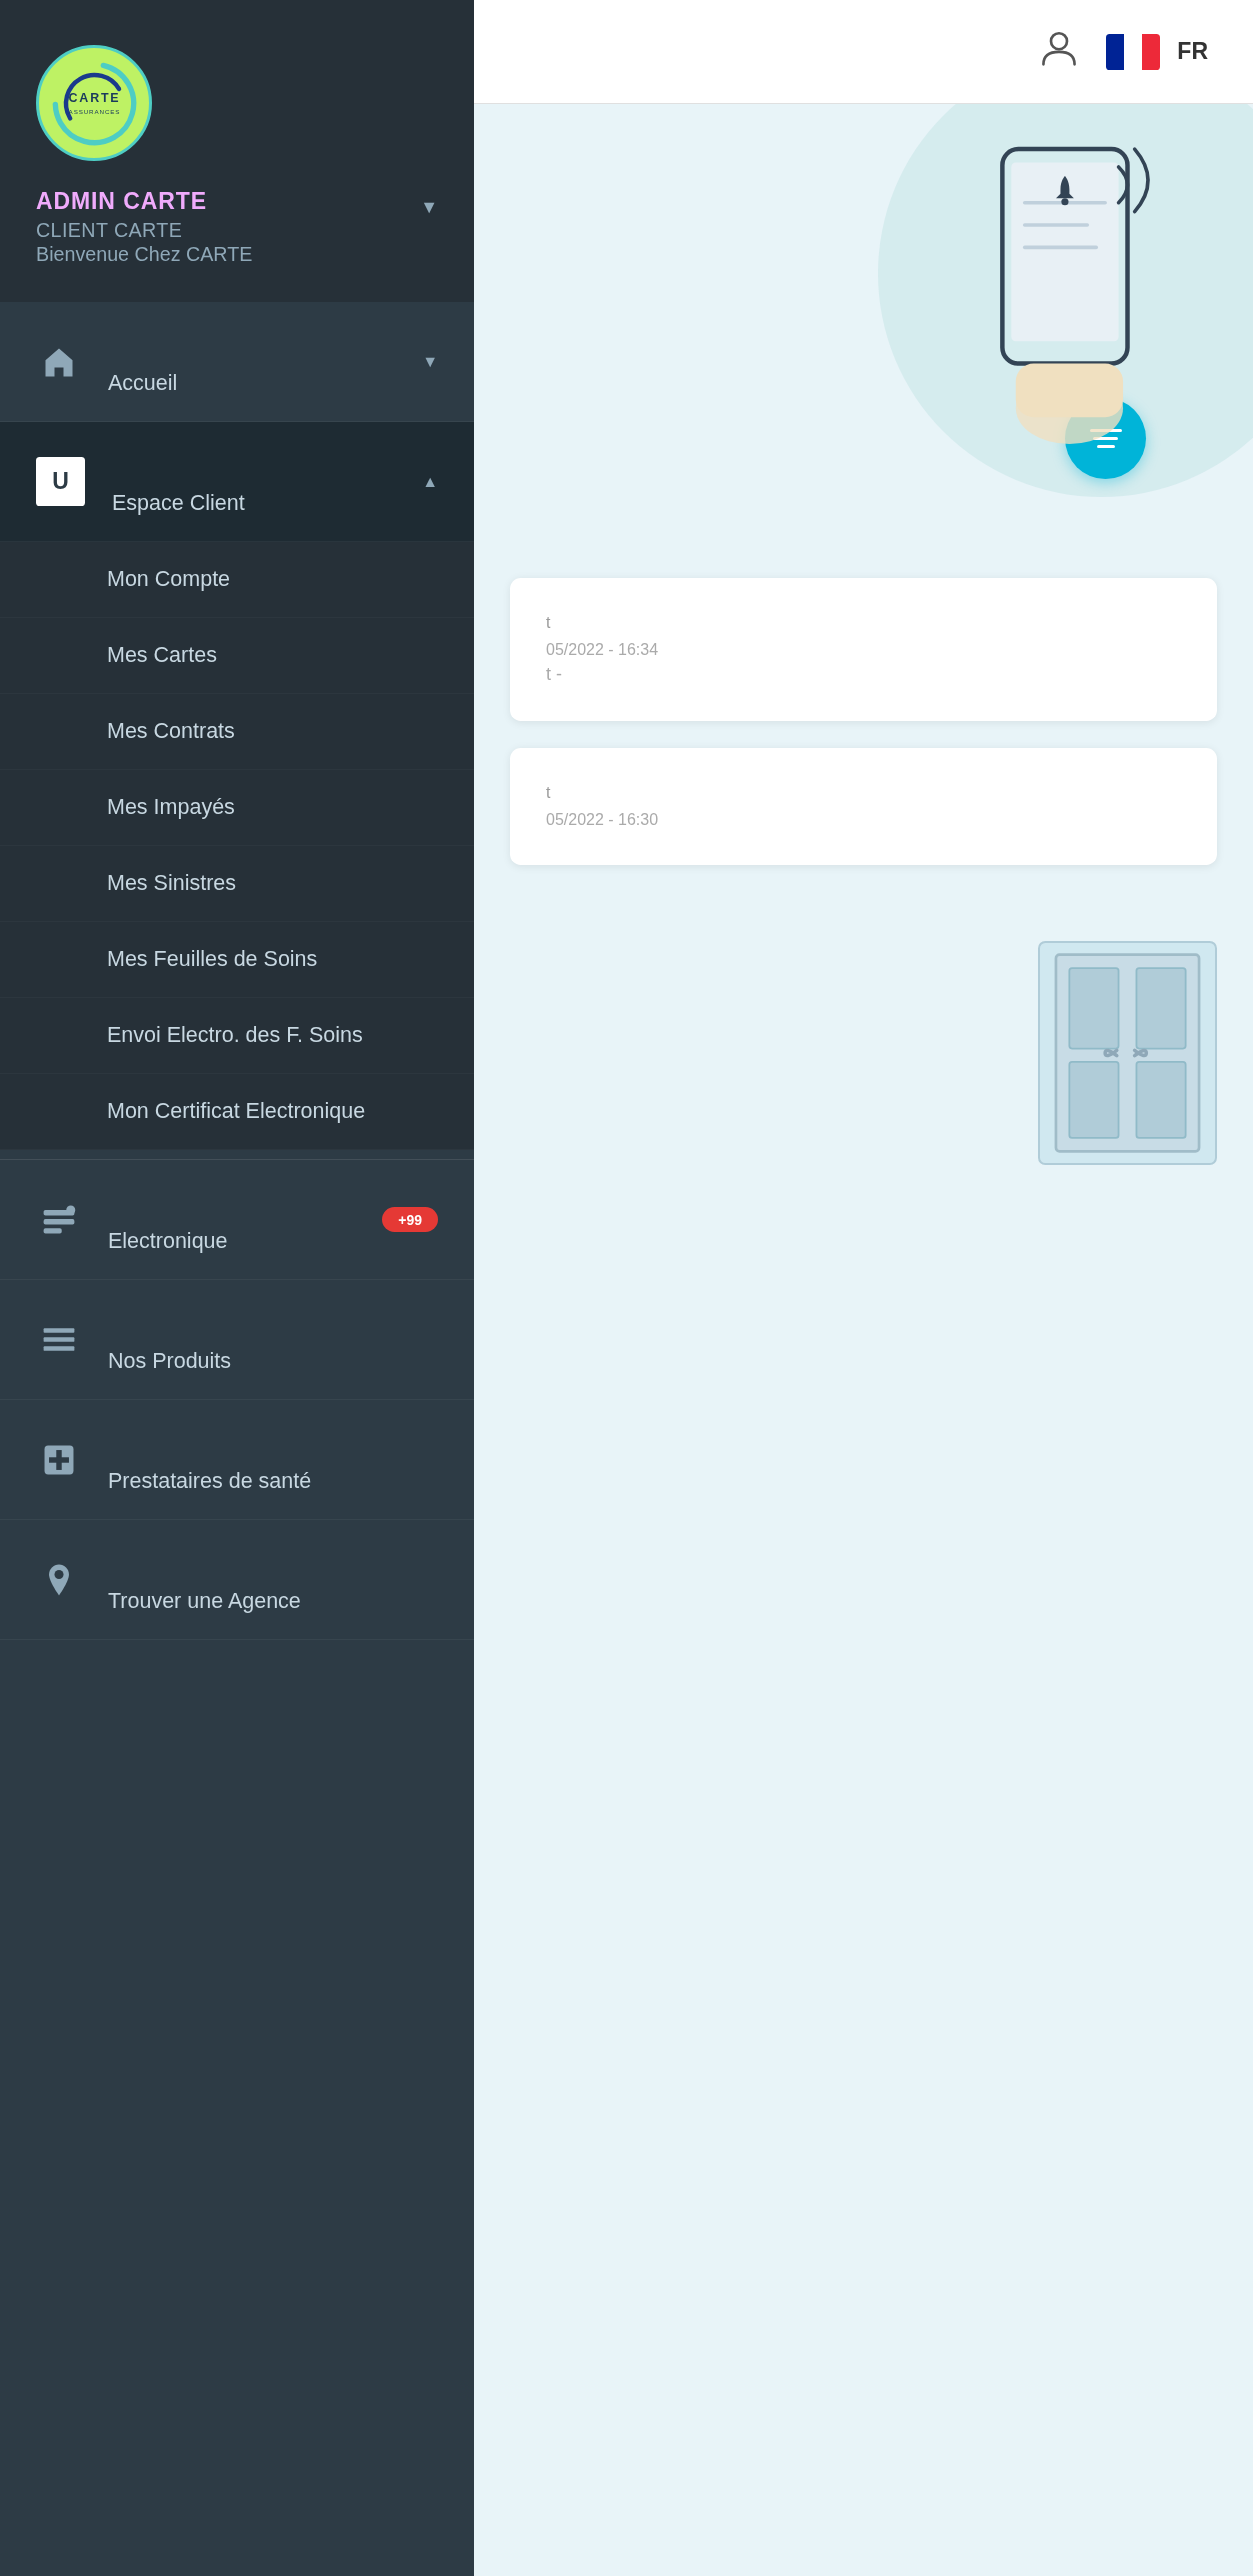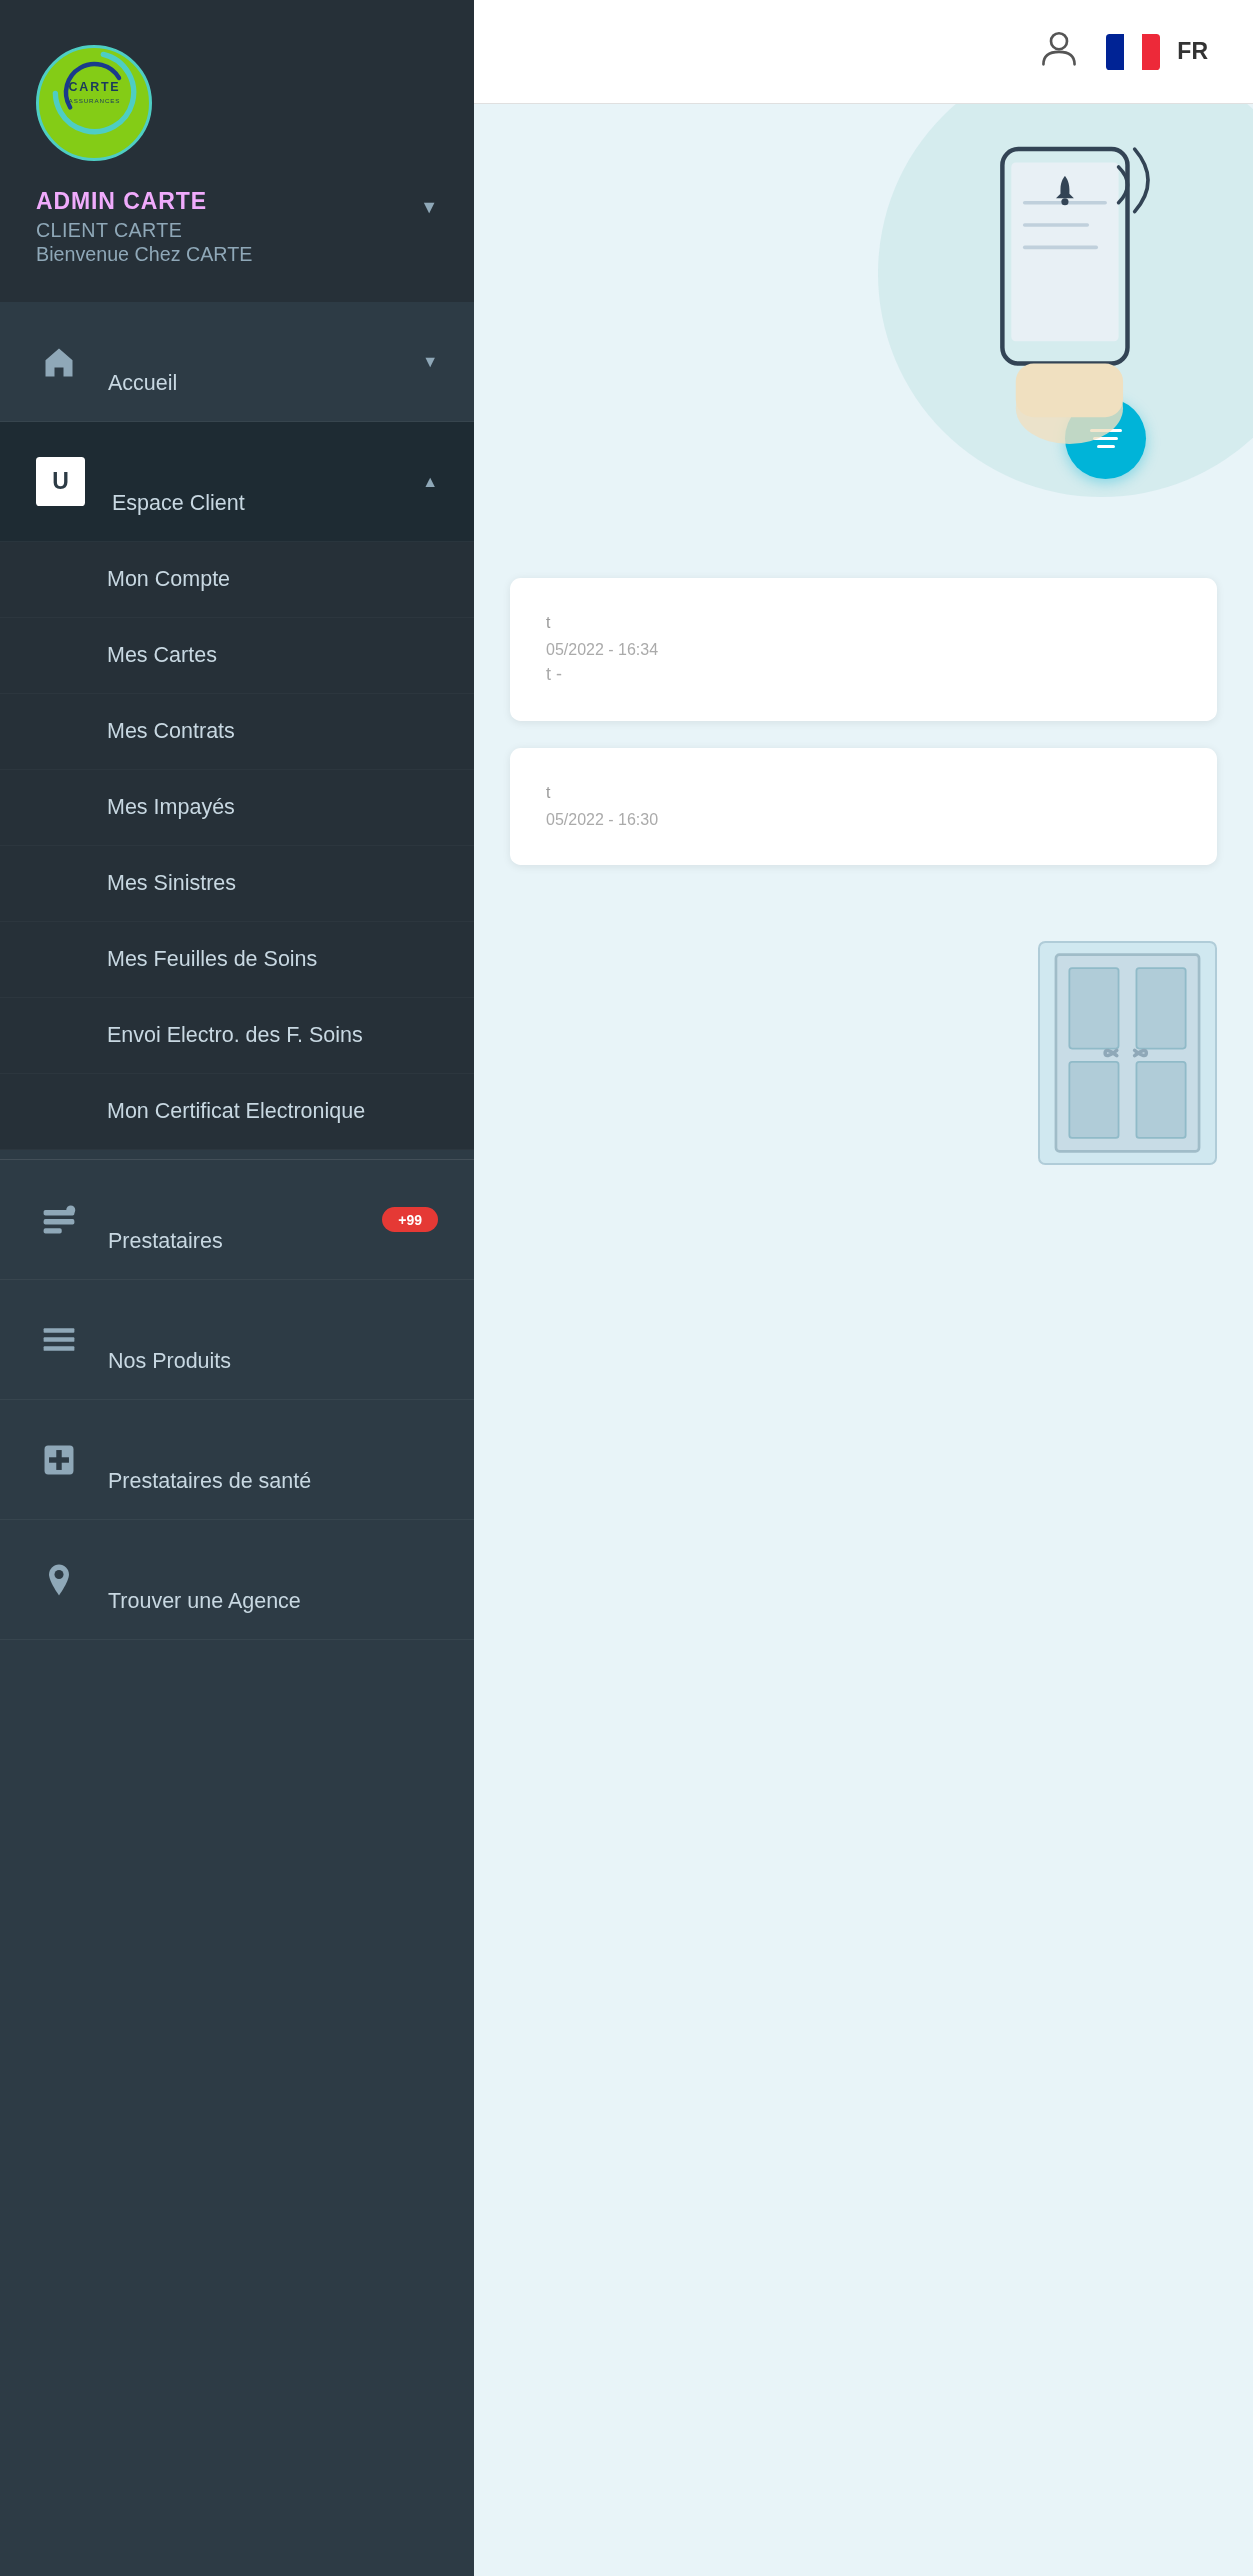--- a/index.html
+++ b/index.html
@@ -36,22 +36,23 @@
       padding: 45px 36px 36px 36px;
       display: flex;
       flex-direction: column;
       align-items: flex-start;
     }
 
     .logo-container {
       width: 116px;
       height: 116px;
       border-radius: 50%;
-      background: #84cc16;
-      display: flex;
+      background: #bef264;
+      display: flex;
+      align-items: center;
       justify-content: center;
       margin-bottom: 27px;
       border: 3.6px solid #4ecdc4;
       overflow: hidden;
     }
 
     .user-info {
       display: flex;
       align-items: flex-start;
       width: 100%;
@@ -403,21 +404,21 @@
 
   <div class="nav-item" style="border-top: 0.9px solid rgba(255,255,255,0.1); margin-top: 9px;">
     <div class="nav-icon">
       <svg width="38" height="38" viewBox="0 0 42 42" fill="none">
         <rect x="4" y="10" width="34" height="6" rx="2" fill="#8fa8b8"></rect>
         <rect x="4" y="20" width="34" height="6" rx="2" fill="#8fa8b8"></rect>
         <rect x="4" y="30" width="20" height="6" rx="2" fill="#8fa8b8"></rect>
         <circle cx="34" cy="10" r="5" fill="#8fa8b8"></circle>
       </svg>
     </div>
-    <span class="nav-item-label">Prestataires</span>
+    <span class="nav-item-label">Electronique</span>
     <span class="notification-badge">+99</span>
   </div>
 
   <div class="nav-item">
     <div class="nav-icon">
       <svg width="38" height="38" viewBox="0 0 42 42" fill="none">
         <rect x="4" y="8" width="34" height="5" rx="1" fill="#8fa8b8"></rect>
         <rect x="4" y="18" width="34" height="5" rx="1" fill="#8fa8b8"></rect>
         <rect x="4" y="28" width="34" height="5" rx="1" fill="#8fa8b8"></rect>
       </svg>

